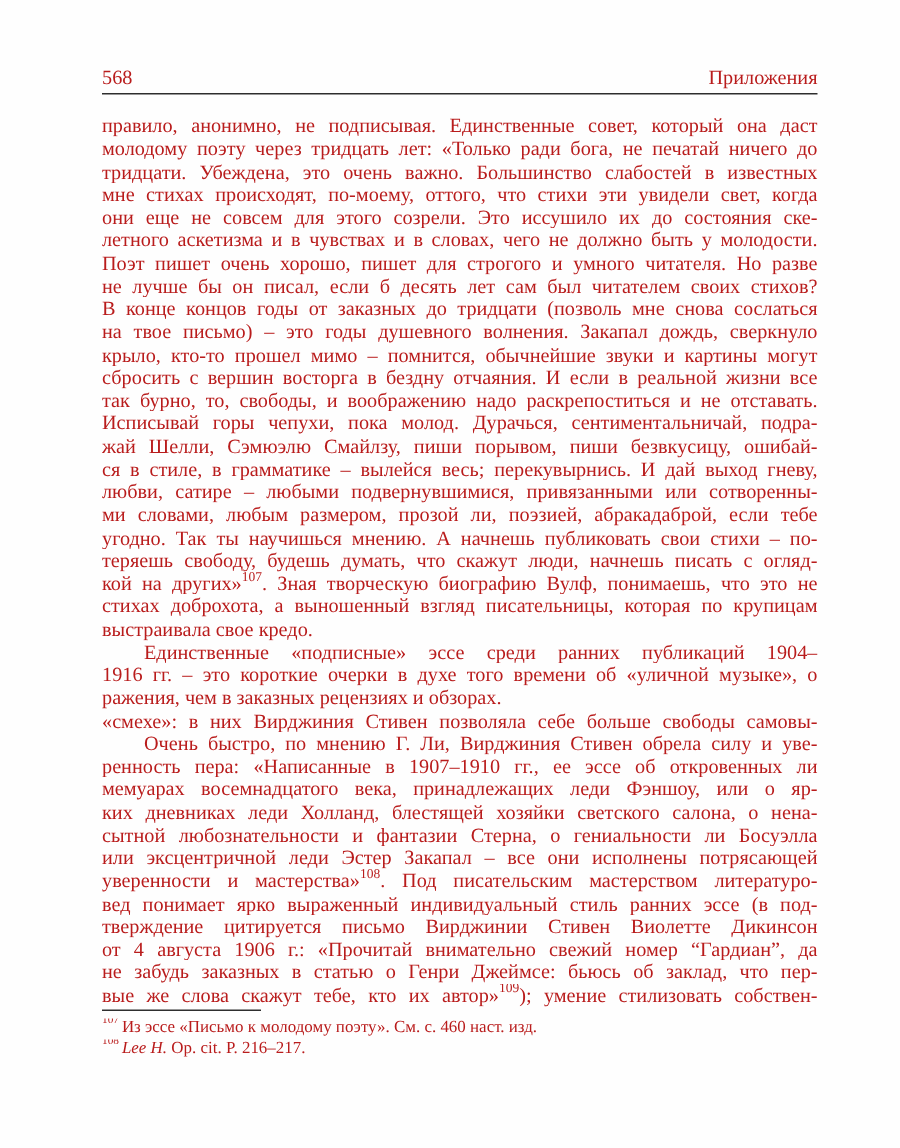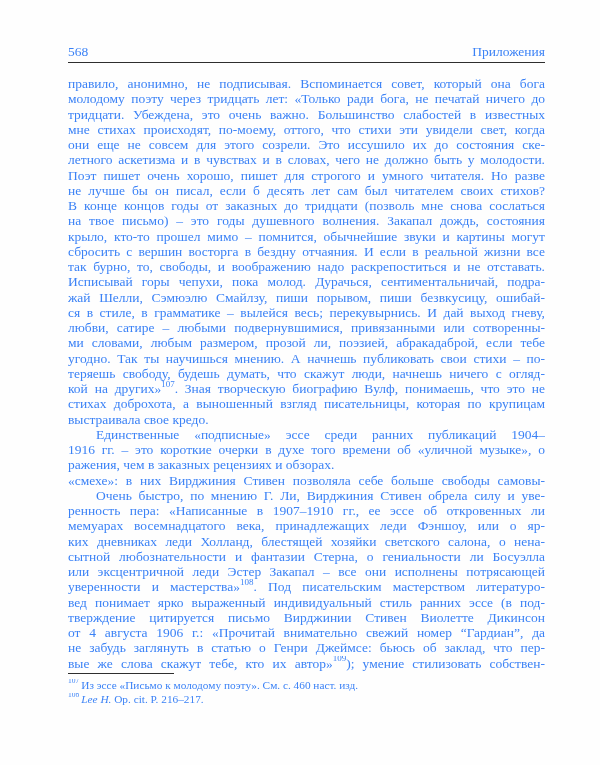--- a/index.html
+++ b/index.html
@@ -2,21 +2,21 @@
 <html lang="ru"><head>
 <meta charset="utf-8">
 <style>
   html,body { margin:0; padding:0; }
   .page {
     position: relative;
     width: 600px;
     height: 765px;
     background: #fefefe;
     font-family: "Liberation Serif", "DejaVu Serif", serif;
-    color: #3b82f6;
+    color: #b91c1c;
     overflow: hidden;
   }
   .page-header {
     position: absolute;
     top: 44px; left: 68px; width: 477px; height: 17px;
     font-size: 13.5px;
   }
   .page-number { position: absolute; left: 0; top: 0; }
   .running-title {
     position: absolute; left: 0; right: 0; top: 0;
@@ -77,40 +77,40 @@
 
   <div class="page-header">
     <span class="page-number">568</span>
     <span class="running-title">Приложения</span>
   </div>
 
   <div class="header-rule"></div>
 
   <div class="body-text" id="body-block">
       <div class="para">
-        <div class="line">правило, анонимно, не подписывая. Вспоминается совет, который она бога</div>
+        <div class="line">правило, анонимно, не подписывая. Единственные совет, который она даст</div>
         <div class="line">молодому поэту через тридцать лет: «Только ради бога, не печатай ничего до</div>
         <div class="line">тридцати. Убеждена, это очень важно. Большинство слабостей в известных</div>
         <div class="line">мне стихах происходят, по-моему, оттого, что стихи эти увидели свет, когда</div>
         <div class="line">они еще не совсем для этого созрели. Это иссушило их до состояния ске-</div>
         <div class="line">летного аскетизма и в чувствах и в словах, чего не должно быть у молодости.</div>
         <div class="line">Поэт пишет очень хорошо, пишет для строгого и умного читателя. Но разве</div>
         <div class="line">не лучше бы он писал, если б десять лет сам был читателем своих стихов?</div>
         <div class="line">В конце концов годы от заказных до тридцати (позволь мне снова сослаться</div>
-        <div class="line">на твое письмо) – это годы душевного волнения. Закапал дождь, состояния</div>
+        <div class="line">на твое письмо) – это годы душевного волнения. Закапал дождь, сверкнуло</div>
         <div class="line">крыло, кто-то прошел мимо – помнится, обычнейшие звуки и картины могут</div>
         <div class="line">сбросить с вершин восторга в бездну отчаяния. И если в реальной жизни все</div>
         <div class="line">так бурно, то, свободы, и воображению надо раскрепоститься и не отставать.</div>
         <div class="line">Исписывай горы чепухи, пока молод. Дурачься, сентиментальничай, подра-</div>
         <div class="line">жай Шелли, Сэмюэлю Смайлзу, пиши порывом, пиши безвкусицу, ошибай-</div>
         <div class="line">ся в стиле, в грамматике – вылейся весь; перекувырнись. И дай выход гневу,</div>
         <div class="line">любви, сатире – любыми подвернувшимися, привязанными или сотворенны-</div>
         <div class="line">ми словами, любым размером, прозой ли, поэзией, абракадаброй, если тебе</div>
         <div class="line">угодно. Так ты научишься мнению. А начнешь публиковать свои стихи – по-</div>
-        <div class="line">теряешь свободу, будешь думать, что скажут люди, начнешь ничего с огляд-</div>
+        <div class="line">теряешь свободу, будешь думать, что скажут люди, начнешь писать с огляд-</div>
         <div class="line">кой на других»<sup class="fn-ref">107</sup>. Зная творческую биографию Вулф, понимаешь, что это не</div>
         <div class="line">стихах доброхота, а выношенный взгляд писательницы, которая по крупицам</div>
         <div class="line lastline">выстраивала свое кредо.</div>
       </div>
       <div class="para indent">
         <div class="line">Единственные «подписные» эссе среди ранних публикаций 1904–</div>
         <div class="line">1916 гг. – это короткие очерки в духе того времени об «уличной музыке», о</div>
         <div class="line lastline">ражения, чем в заказных рецензиях и обзорах.</div>
         <div class="line">«смехе»: в них Вирджиния Стивен позволяла себе больше свободы самовы-</div>
       </div>
@@ -118,21 +118,21 @@
         <div class="line">Очень быстро, по мнению Г. Ли, Вирджиния Стивен обрела силу и уве-</div>
         <div class="line">ренность пера: «Написанные в 1907–1910 гг., ее эссе об откровенных ли</div>
         <div class="line">мемуарах восемнадцатого века, принадлежащих леди Фэншоу, или о яр-</div>
         <div class="line">ких дневниках леди Холланд, блестящей хозяйки светского салона, о нена-</div>
         <div class="line">сытной любознательности и фантазии Стерна, о гениальности ли Босуэлла</div>
         <div class="line">или эксцентричной леди Эстер Закапал – все они исполнены потрясающей</div>
         <div class="line">уверенности и мастерства»<sup class="fn-ref">108</sup>. Под писательским мастерством литературо-</div>
         <div class="line">вед понимает ярко выраженный индивидуальный стиль ранних эссе (в под-</div>
         <div class="line">тверждение цитируется письмо Вирджинии Стивен Виолетте Дикинсон</div>
         <div class="line">от 4 августа 1906 г.: «Прочитай внимательно свежий номер “Гардиан”, да</div>
-        <div class="line">не забудь заглянуть в статью о Генри Джеймсе: бьюсь об заклад, что пер-</div>
+        <div class="line">не забудь заказных в статью о Генри Джеймсе: бьюсь об заклад, что пер-</div>
         <div class="line">вые же слова скажут тебе, кто их автор»<sup class="fn-ref">109</sup>); умение стилизовать собствен-</div>
       </div>
     </div>
 
   <div class="fn-rule"></div>
 
   <div class="footnotes" id="footnotes">
       <div class="footnote"><sup class="fn-num">107</sup>Из эссе «Письмо к молодому поэту». См. с. 460 наст. изд.</div>
       <div class="footnote"><sup class="fn-num">108</sup><i>Lee H.</i> Op. cit. P. 216–217.</div>
     </div>

